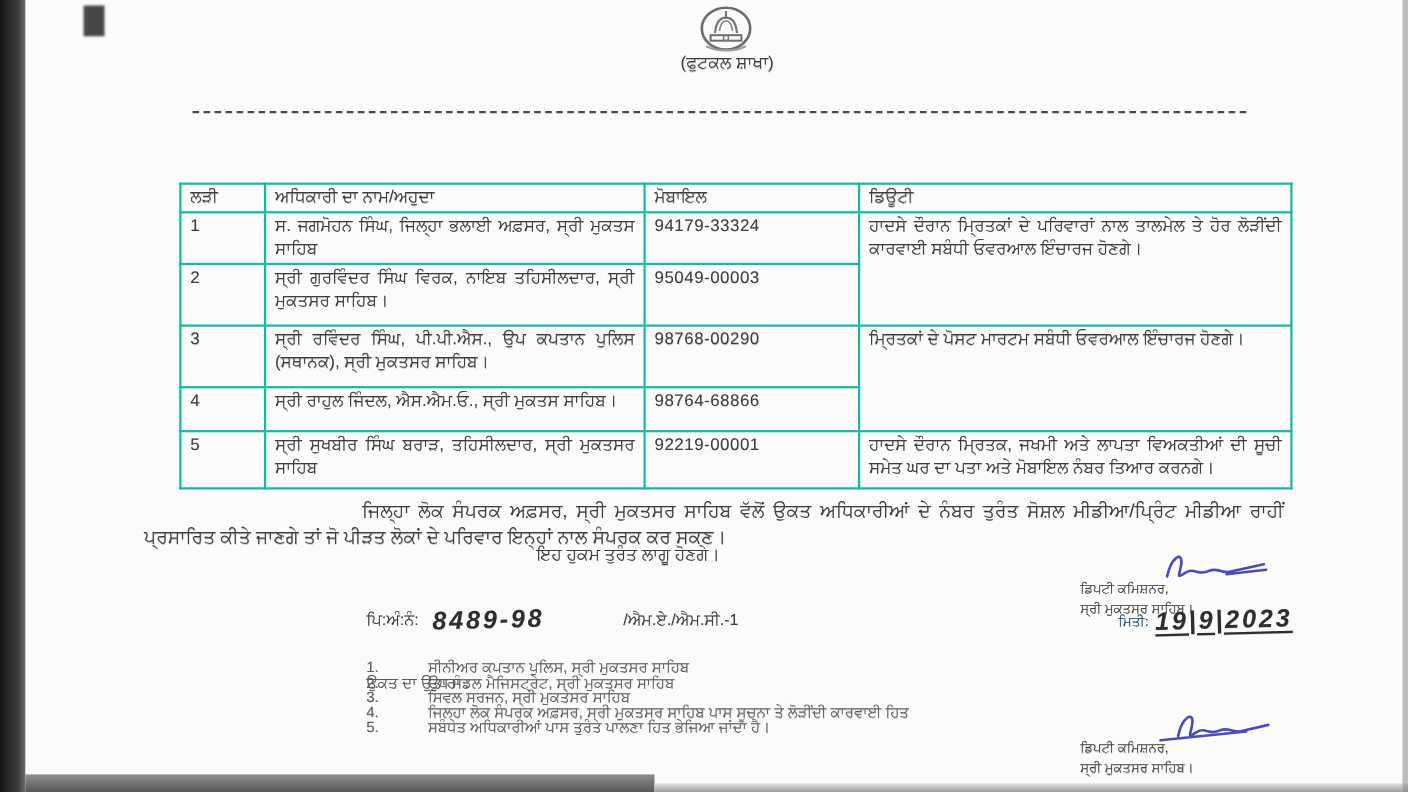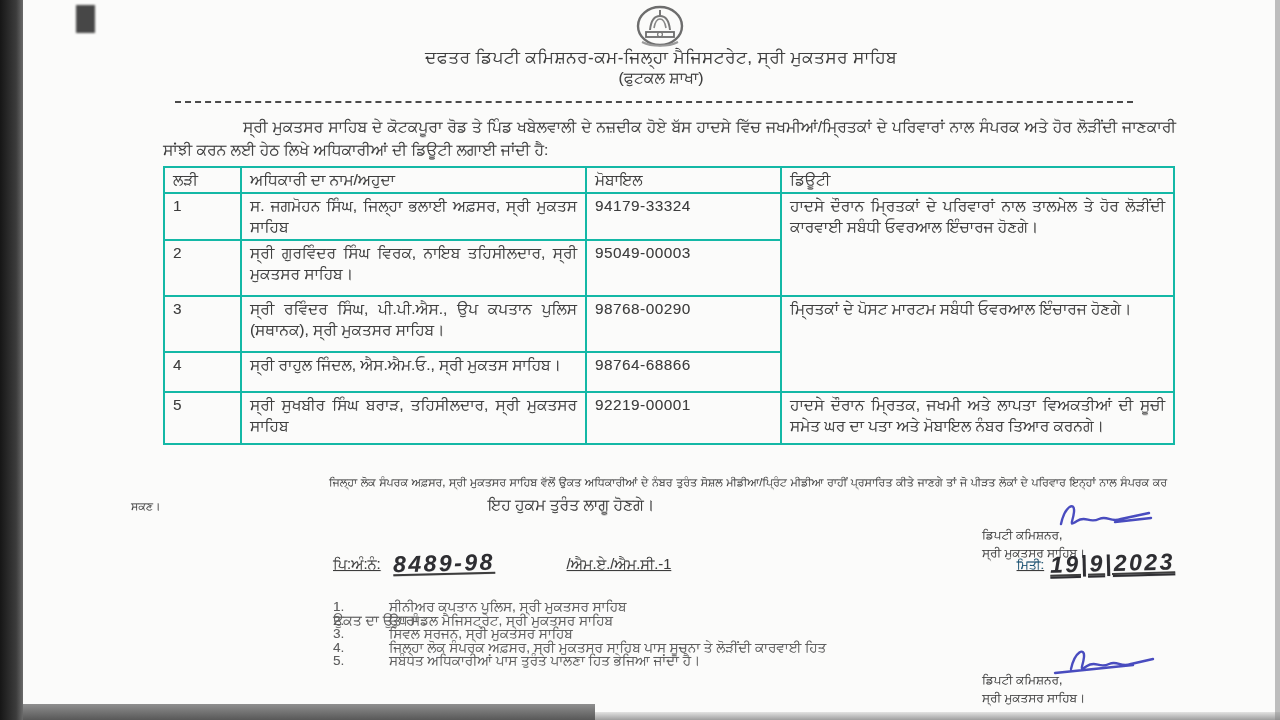--- a/index.html
+++ b/index.html
@@ -37,33 +37,33 @@
   table.duty { position:absolute; left:163px; top:166px; width:1010px;
                border-collapse:collapse; table-layout:fixed; font-size:15.3px; }
   table.duty th, table.duty td { border:2px solid #14b8a6; vertical-align:top;
                padding:1px 8px 2px 8px; font-weight:normal; line-height:21px; }
   table.duty th { text-align:left; height:24px; }
   td.c-name, td.c-duty { text-align:justify; }
   td.c-mob { letter-spacing:.5px; }
   tr.r1 td { height:44px; } tr.r2 td { height:56px; } tr.r3 td { height:56px; }
   tr.r4 td { height:40px; } tr.r5 td { height:52px; }
   
-  .closing { position:absolute; left:131px; top:470px; width:1036px;
-             font-size:11px; line-height:24px; text-align:justify; text-indent:198px; }
+  .closing { position:absolute; left:131px; top:453px; width:1036px;
+             font-size:17px; line-height:24px; text-align:justify; text-indent:198px; }
   .order-line { position:absolute; left:131px; top:496px; width:880px;
                 text-align:center; font-size:15.5px; }
   
   .sig-block { position:absolute; width:205px; text-align:left; font-size:12px;
                line-height:18px; }
   .sig-upper { left:982px; top:498px; }
   .sig-lower { left:982px; top:645px; }
   .sig-scribble { display:block; margin:0 30px -4px auto; }
   
   .endorse-line { position:absolute; left:333px; top:556px; width:842px;
-                  display:flex; align-items:flex-start; font-size:14.5px;text-decoration:underline; }
+                  display:flex; align-items:flex-start; font-size:14.5px; }
   .handwrite { display:inline-block; font-style:italic; font-weight:600;
                font-size:23px; letter-spacing:2.5px; color:#2e2e32;
                transform:rotate(-1.5deg); margin-top:-6px; }
   .hw-ref { margin-left:12px; }
   .ref-suffix { margin-left:72px; }
   .date-group { margin-left:auto; display:flex; align-items:flex-start; }
   .date-label { font-size:12.5px; color:#0c4a6e; margin-top:2px; }
   .hw-date { margin-left:6px; text-decoration:underline; text-underline-offset:4px; }
   .copy-heading { position:absolute; left:333px; top:612px; font-size:14px; color:#5a5a5a; }
   .copies { position:absolute; left:333px; top:600px; width:840px;
@@ -87,26 +87,24 @@
     <ellipse cx="32" cy="22" rx="22" ry="19" fill="none" stroke="#6d6d6d" stroke-width="2.4"></ellipse>
     <path d="M22 26 C23 16,27 12,32 12 C37 12,41 16,42 26" fill="none" stroke="#777" stroke-width="2"></path>
     <path d="M26 24 C27 18,29 15,32 15 C35 15,37 18,38 24" fill="none" stroke="#888" stroke-width="1.6"></path>
     <line x1="32" y1="6" x2="32" y2="13" stroke="#777" stroke-width="2"></line>
     <rect x="18" y="28" width="28" height="5" fill="none" stroke="#6d6d6d" stroke-width="1.8"></rect>
     <circle cx="32" cy="30.5" r="2.4" fill="none" stroke="#777" stroke-width="1.2"></circle>
     <path d="M14 38 C24 43,40 43,50 38" fill="none" stroke="#9a9a9a" stroke-width="2"></path>
   </svg>
 
   <div class="letterhead">
-    <div class="office-line">ਦਫਤਰ ਡਿਪਟੀ ਕਮਿਸ਼ਨਰ-ਕਮ-ਜਿਲ੍ਹਾ ਮੈਜਿਸਟਰੇਟ, ਸ੍ਰੀ ਮੁਕਤਸਰ ਸਾਹਿਬ</div>
     <div class="branch-line">(ਫੁਟਕਲ ਸ਼ਾਖਾ)</div>
   </div>
   <div class="dashes"></div>
 
-  <p class="intro">ਸ੍ਰੀ ਮੁਕਤਸਰ ਸਾਹਿਬ ਦੇ ਕੋਟਕਪੂਰਾ ਰੋਡ ਤੇ ਪਿੰਡ ਖਬੇਲਵਾਲੀ ਦੇ ਨਜ਼ਦੀਕ ਹੋਏ ਬੱਸ ਹਾਦਸੇ ਵਿੱਚ ਜਖਮੀਆਂ/ਮ੍ਰਿਤਕਾਂ ਦੇ ਪਰਿਵਾਰਾਂ ਨਾਲ ਸੰਪਰਕ ਅਤੇ ਹੋਰ ਲੋੜੀਂਦੀ ਜਾਣਕਾਰੀ ਸਾਂਝੀ ਕਰਨ ਲਈ ਹੇਠ ਲਿਖੇ ਅਧਿਕਾਰੀਆਂ ਦੀ ਡਿਊਟੀ ਲਗਾਈ ਜਾਂਦੀ ਹੈ:</p>
 
   <table class="duty">
     <colgroup>
         <col style="width:77px">
         <col style="width:345px">
         <col style="width:195px">
         <col style="width:393px">
       </colgroup>
     <tbody>
         <tr>

